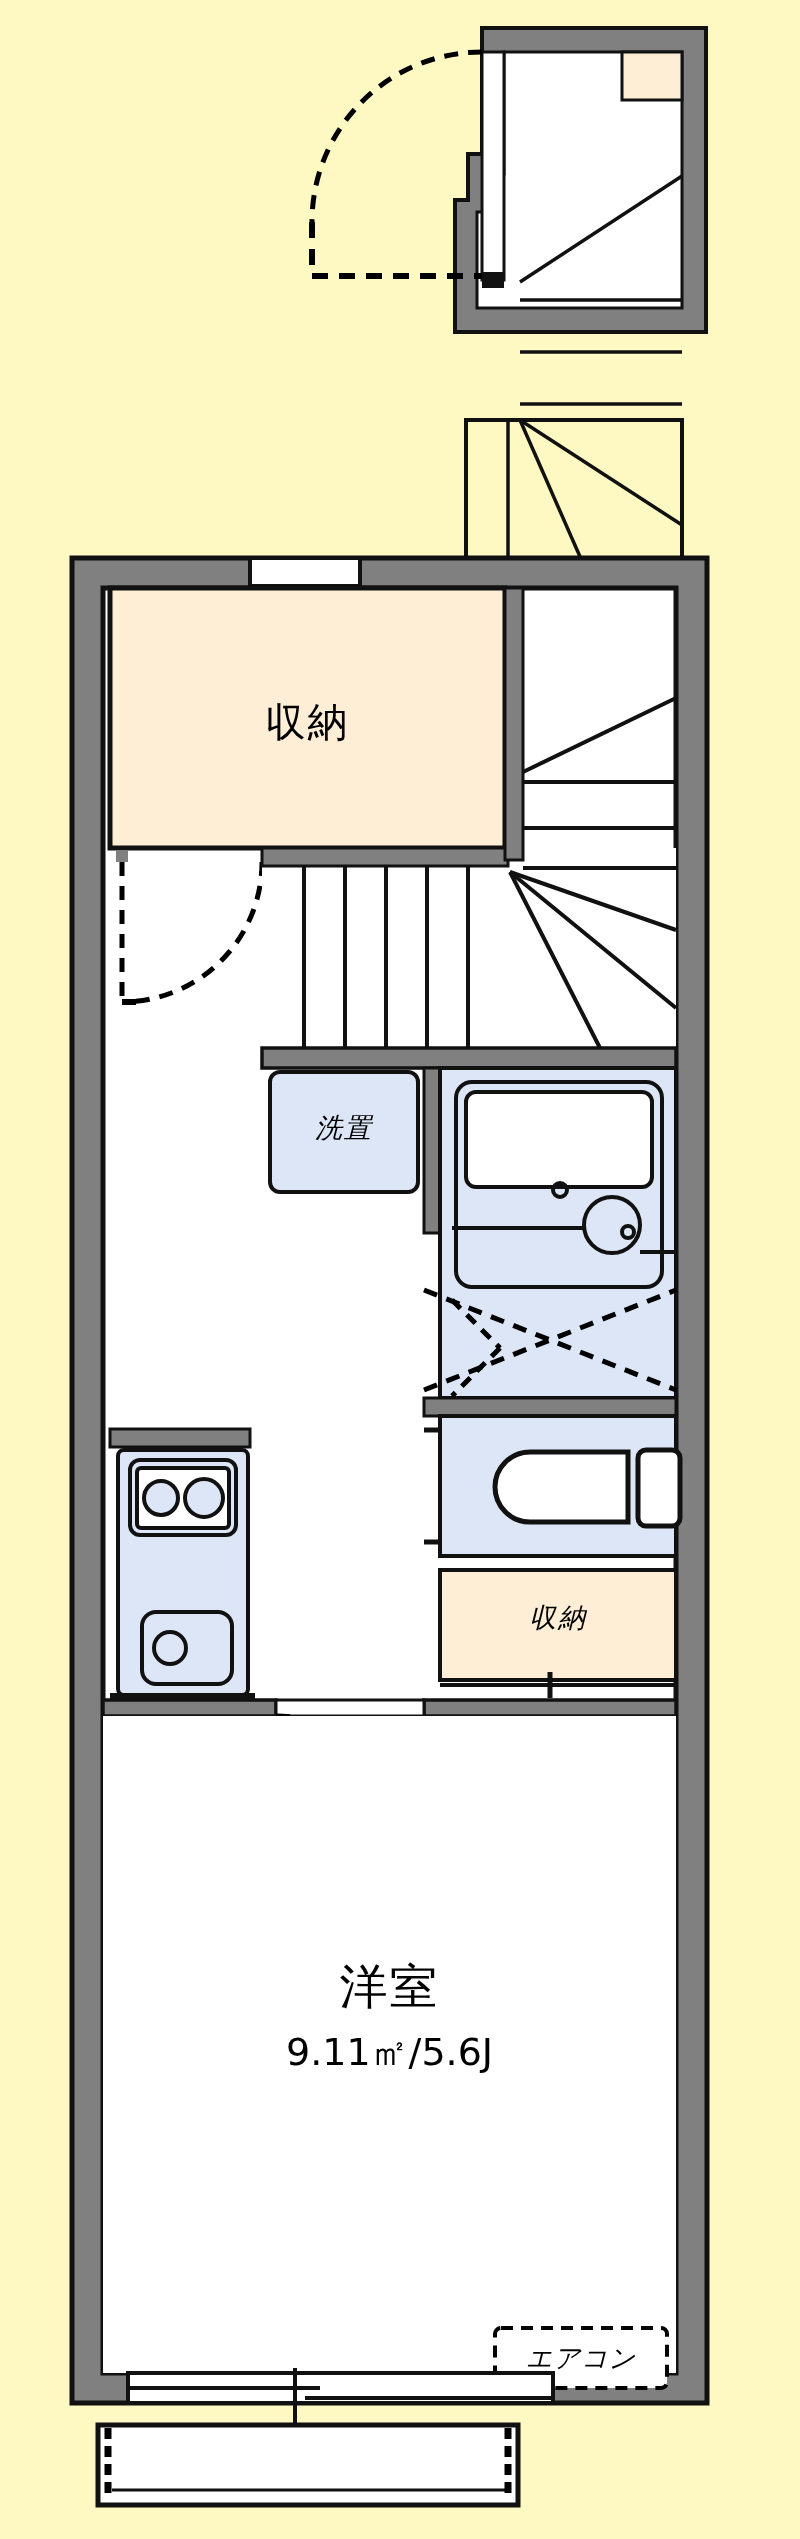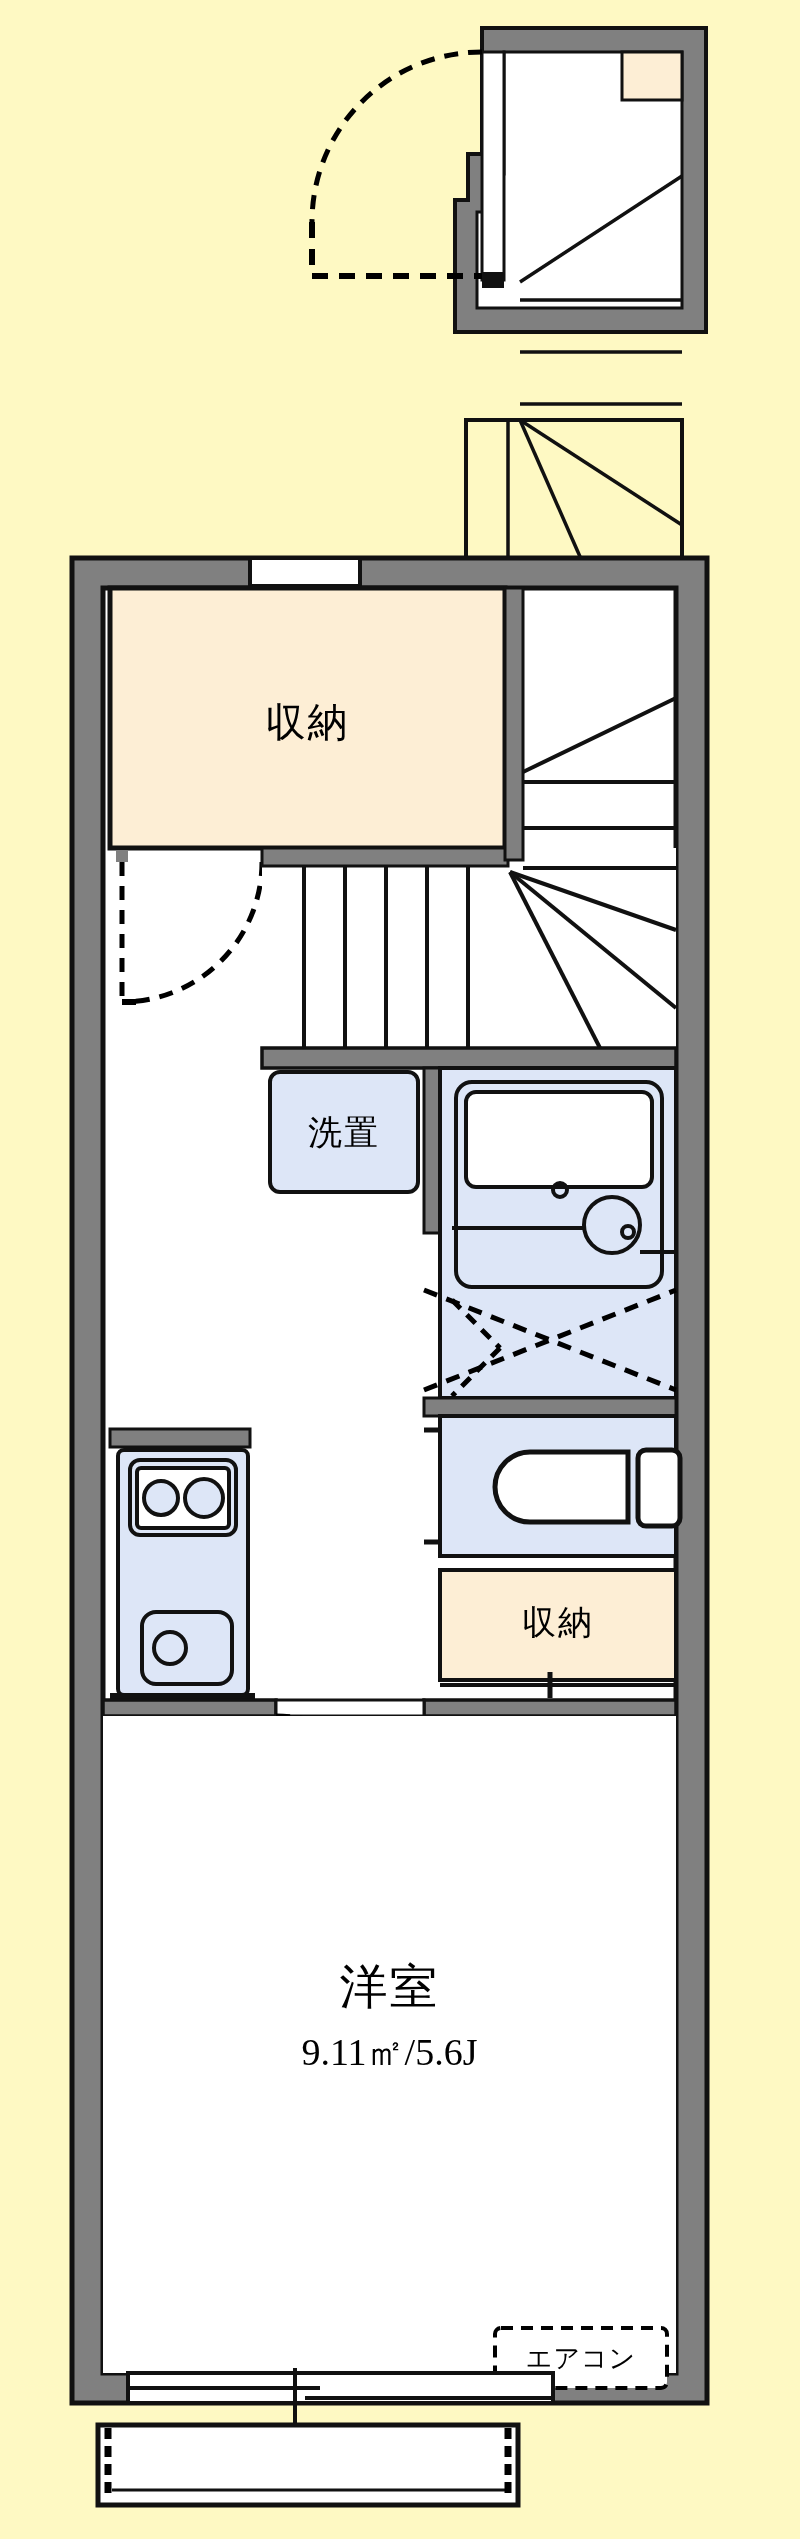--- a/index.html
+++ b/index.html
@@ -1,21 +1,21 @@
 <!DOCTYPE html>
 <html><head>
 <meta charset="utf-8">
 <style>
   html,body{margin:0;padding:0;background:#ffffff;}
   body{font-family:"DejaVu Sans","Liberation Sans",sans-serif;}
   #plan{position:relative;width:800px;height:2539px;background:#fef9c3;overflow:hidden;}
   svg{display:block;}
   .lbl{position:absolute;color:#000;text-align:center;white-space:nowrap;}
   .lbl-jp{font-size:40px;letter-spacing:2px;}
-  .lbl-jp-sm{font-size:34px;letter-spacing:2px;}
+  .lbl-jp-sm{font-size:27px;letter-spacing:2px;font-style:italic;}
   .lbl-area{font-size:38px;letter-spacing:0px;}
   .lbl-ac{font-size:26px;letter-spacing:1px;}
 </style>
 </head>
 <body>
 
 <div id="plan" data-name="floor-plan-canvas">
 
   <svg width="800" height="2539" viewBox="0 0 800 2539" data-name="floor-plan-drawing">
 
@@ -199,21 +199,21 @@
   </svg>
 
   <div class="lbl lbl-jp" style="left: 110px; top: 695px; width: 395px;" data-name="closet-upper-label">収納</div>
 
   <div class="lbl lbl-jp-sm" style="left: 270px; top: 1110px; width: 148px;" data-name="laundry-label">洗置</div>
 
   <div class="lbl lbl-jp-sm" style="left:440px;top:1600px;width:236px;" data-name="closet-lower-label">収納</div>
 
   <div class="lbl lbl-jp" style="left:103px;top:1955px;width:573px;font-size:48px;text-align:center;" data-name="main-room-label">洋室</div>
 
-  <div class="lbl lbl-area" style="left:103px;top:2027px;width:573px;font-family:Liberation Serif, serif;" data-name="main-room-area">9.11㎡/5.6J</div>
-
-  <div class="lbl lbl-ac" style="left:495px;top:2341px;width:172px;" data-name="air-conditioner-label">エアコン</div>
+  <div class="lbl lbl-area" style="left:103px;top:2027px;width:573px;" data-name="main-room-area">9.11㎡/5.6J</div>
+
+  <div class="lbl lbl-ac" style="left:495px;top:2341px;width:172px;font-style:italic;" data-name="air-conditioner-label">エアコン</div>
 
 </div>
 
 <style>
   [data-name="closet-upper-label"]{left:110px;width:395px;top:1168px;}
 </style>
 
 </body></html>

